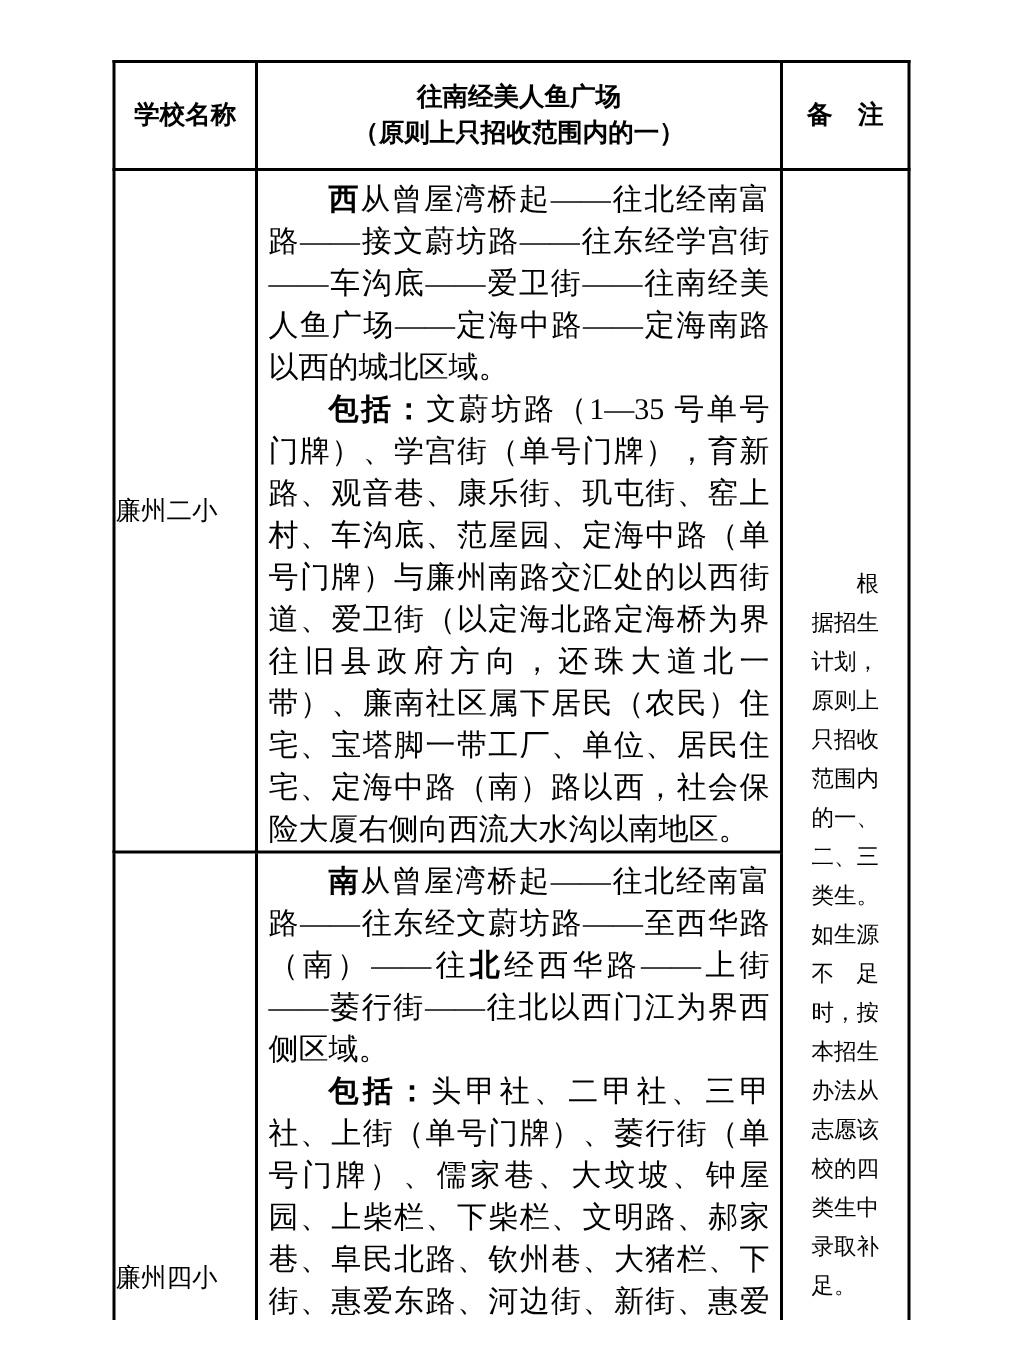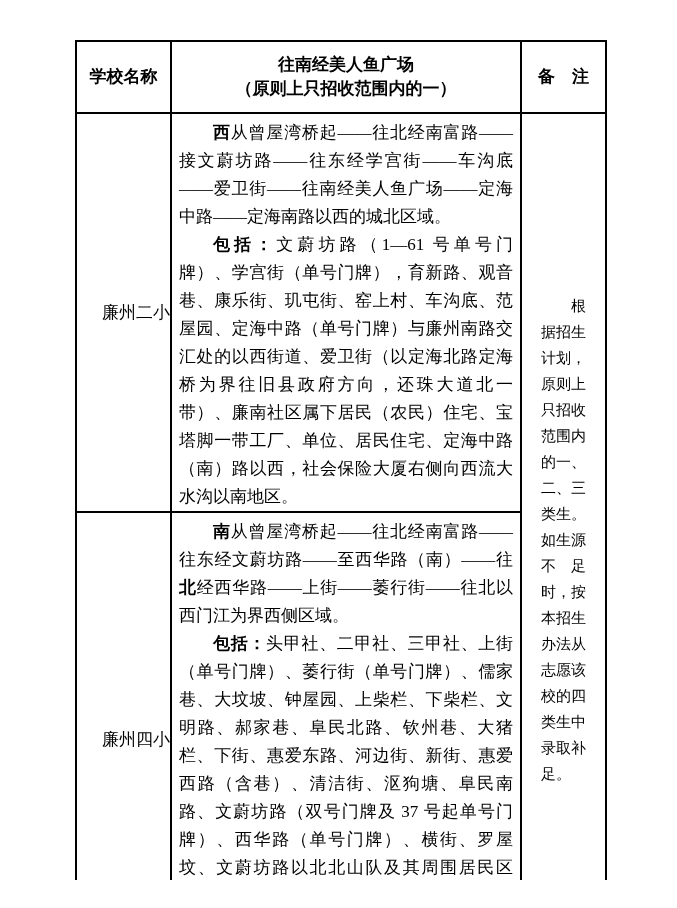--- a/index.html
+++ b/index.html
@@ -26,29 +26,29 @@
   col.c-remark { width:85px; }
 
   tr.header-row { height:72px; }
   tr.row-1 { height:348px; }
 
   th.h-cell {
     font-size:17px; font-weight:bold; text-align:center;
     line-height:24px;
   }
   td.school-cell {
-    font-size:17px; text-align:right;font-family:Liberation Mono, monospace;
+    font-size:17px; text-align:left;font-family:Liberation Mono, monospace;
   }
   td.range-cell {
     vertical-align:top;
     padding:5px 7px 0 7px;
   }
   td.range-cell p {
     margin:0;
-    font-size:17px;
+    font-size:20px;
     line-height:28px;
     text-align:justify;
     text-justify:inter-character;
     text-indent:2em;
   }
   td.range-cell p b, th b { font-weight:bold; }
   td.remark-cell {
     vertical-align:middle;
     padding:0 5px;
   }
@@ -77,21 +77,21 @@
       <th class="h-cell">
         <div>往南经美人鱼广场</div>
         <div>（原则上只招收范围内的一）</div>
       </th>
       <th class="h-cell">备　注</th>
     </tr>
     <tr class="row-1">
       <td class="school-cell">廉州二小</td>
       <td class="range-cell">
         <p><b>西</b><span>从曾屋湾桥起——往北经南富路——接文蔚坊路——往东经学宫街——车沟底——爱卫街——往南经美人鱼广场——定海中路——定海南路以西的城北区域。</span></p>
-        <p><b>包括：</b><span>文蔚坊路（1—61 号单号门牌）、学宫街（单号门牌），育新路、观音巷、康乐街、玑屯街、窑上村、车沟底、范屋园、定海中路（单号门牌）与廉州南路交汇处的以西街道、爱卫街（以定海北路定海桥为界往旧县政府方向，还珠大道北一带）、廉南社区属下居民（农民）住宅、宝塔脚一带工厂、单位、居民住宅、定海中路（南）路以西，社会保险大厦右侧向西流大水沟以南地区。</span></p>
+        <p><b>包括：</b><span>文蔚坊路（1—35 号单号门牌）、学宫街（单号门牌），育新路、观音巷、康乐街、玑屯街、窑上村、车沟底、范屋园、定海中路（单号门牌）与廉州南路交汇处的以西街道、爱卫街（以定海北路定海桥为界往旧县政府方向，还珠大道北一带）、廉南社区属下居民（农民）住宅、宝塔脚一带工厂、单位、居民住宅、定海中路（南）路以西，社会保险大厦右侧向西流大水沟以南地区。</span></p>
       </td>
       <td class="remark-cell" rowspan="2">
         <p>根据招生计划，原则上只招收范围内的一、二、三类生。如生源不足时，按本招生办法从志愿该校的四类生中录取补足。</p>
       </td>
     </tr>
     <tr class="row-2">
       <td class="school-cell">廉州四小</td>
       <td class="range-cell">
         <p><b>南</b><span>从曾屋湾桥起——往北经南富路——往东经文蔚坊路——至西华路（南）——往</span><b>北</b><span>经西华路——上街——萎行街——往北以西门江为界西侧区域。</span></p>
         <p><b>包括：</b><span>头甲社、二甲社、三甲社、上街（单号门牌）、萎行街（单号门牌）、儒家巷、大坟坡、钟屋园、上柴栏、下柴栏、文明路、郝家巷、阜民北路、钦州巷、大猪栏、下街、惠爱东路、河边街、新街、惠爱西路（含巷）、清洁街、沤狗塘、阜民南路、文蔚坊路（双号门牌及 37 号起单号门牌）、西华路（单号门牌）、横街、罗屋坟、文蔚坊路以北北山队及其周围居民区（以廉中路口水泥路为界往廉西方向至六中止）。南富路、金湾路、曾屋湾附近廉州户口属四小范围、廉南社区户口属二小范围。</span></p>

